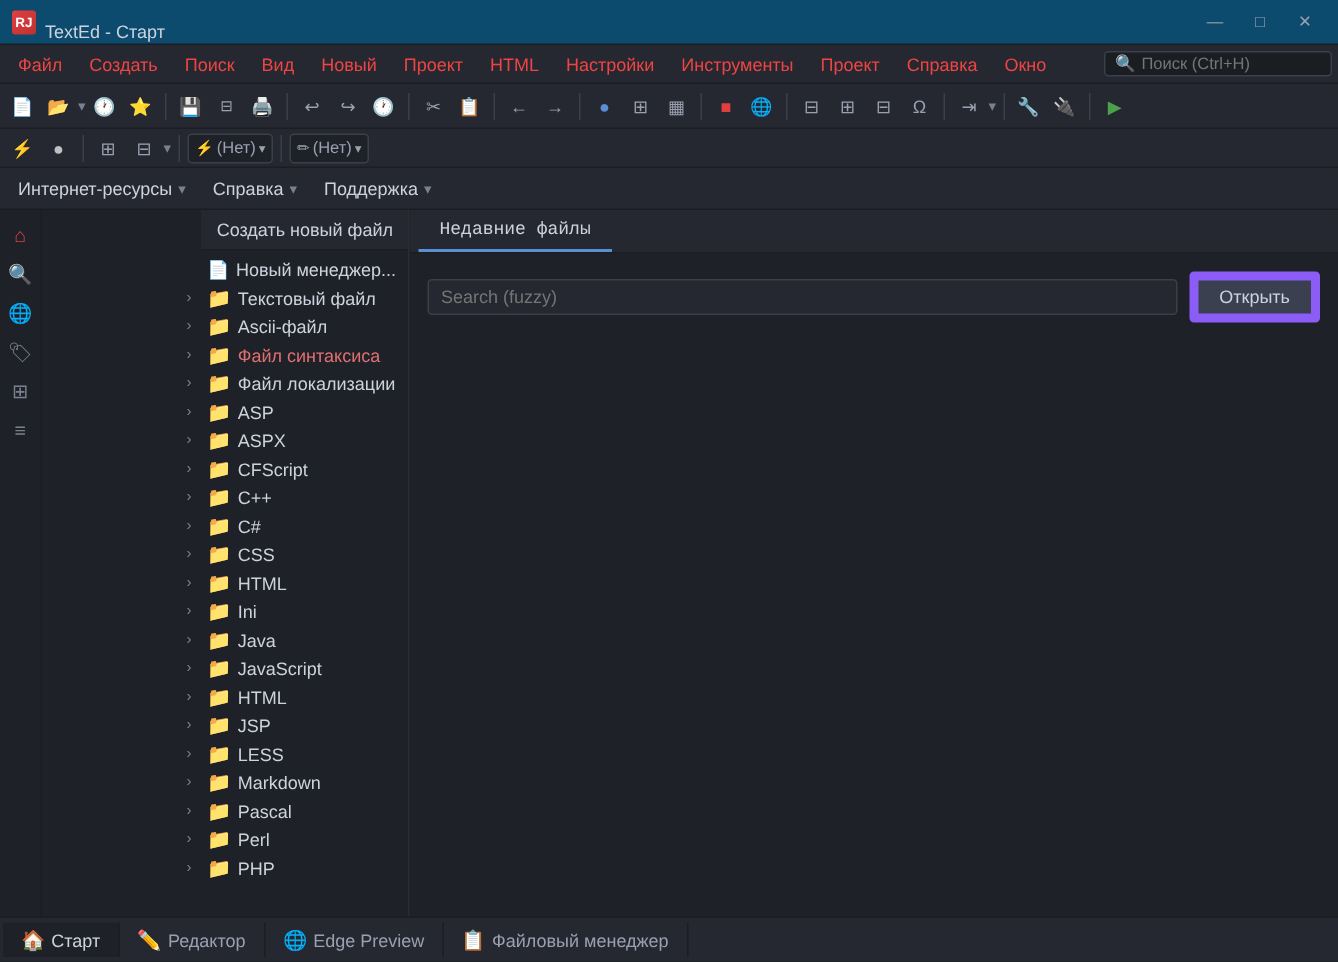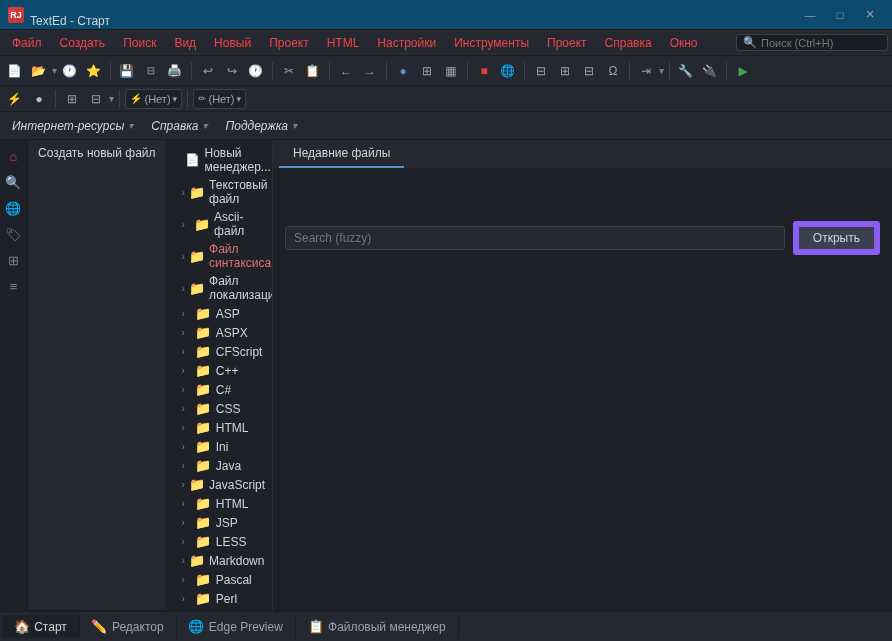--- a/index.html
+++ b/index.html
@@ -146,21 +146,20 @@
 
     
     .toolbar2 {
       background: #252830;
       height: 28px;
       display: flex;
       align-items: center;
       padding: 0 6px;
       border-bottom: 1px solid #1a1d22;
       gap: 6px;
-      font-style: italic;
     }
     .nav-item {
       display: flex;
       align-items: center;
       gap: 4px;
       padding: 2px 6px;
       cursor: pointer;
       border-radius: 3px;
       font-size: 12px;
       color: #cdd3de;
@@ -196,23 +195,24 @@
       color: #7a8090;
       font-size: 13px;
     }
     .si-btn.active { color: #e04040; }
 
     
     .left-panel {
       width: 245px;
       background: #1e2228;
       display: flex;
-      flex-direction: row;
+      flex-direction: column;
       border-right: 1px solid #2a2d35;
       overflow: hidden;
+      align-items: flex-end;
     }
     .panel-header {
       padding: 6px 10px;
       font-size: 12px;
       color: #cdd3de;
       background: #252830;
       border-bottom: 1px solid #1a1d22;
     }
     .file-tree {
       flex: 1;
@@ -260,38 +260,38 @@
       background: #252830;
       border-bottom: 1px solid #1a1d22;
       padding: 0 6px;
     }
     .tab {
       padding: 6px 14px;
       cursor: pointer;
       font-size: 12px;
       color: #7a8090;
       border-bottom: 2px solid transparent;
+      font-family: Liberation Mono, monospace;
     }
     .tab.active {
       color: #cdd3de;
       border-bottom: 2px solid #5a8fd4;
     }
 
     .recent-content {
       flex: 1;
       padding: 12px;
       display: flex;
       flex-direction: column;
       gap: 10px;
     }
     .search-row {
       display: flex;
       gap: 8px;
       align-items: center;
-      margin-top: 40px;
     }
     .search-input-box {
       flex: 1;
       background: #252830;
       border: 1px solid #3a3f4a;
       border-radius: 3px;
       padding: 4px 8px;
       color: #7a8090;
       font-size: 12px;
       outline: none;

